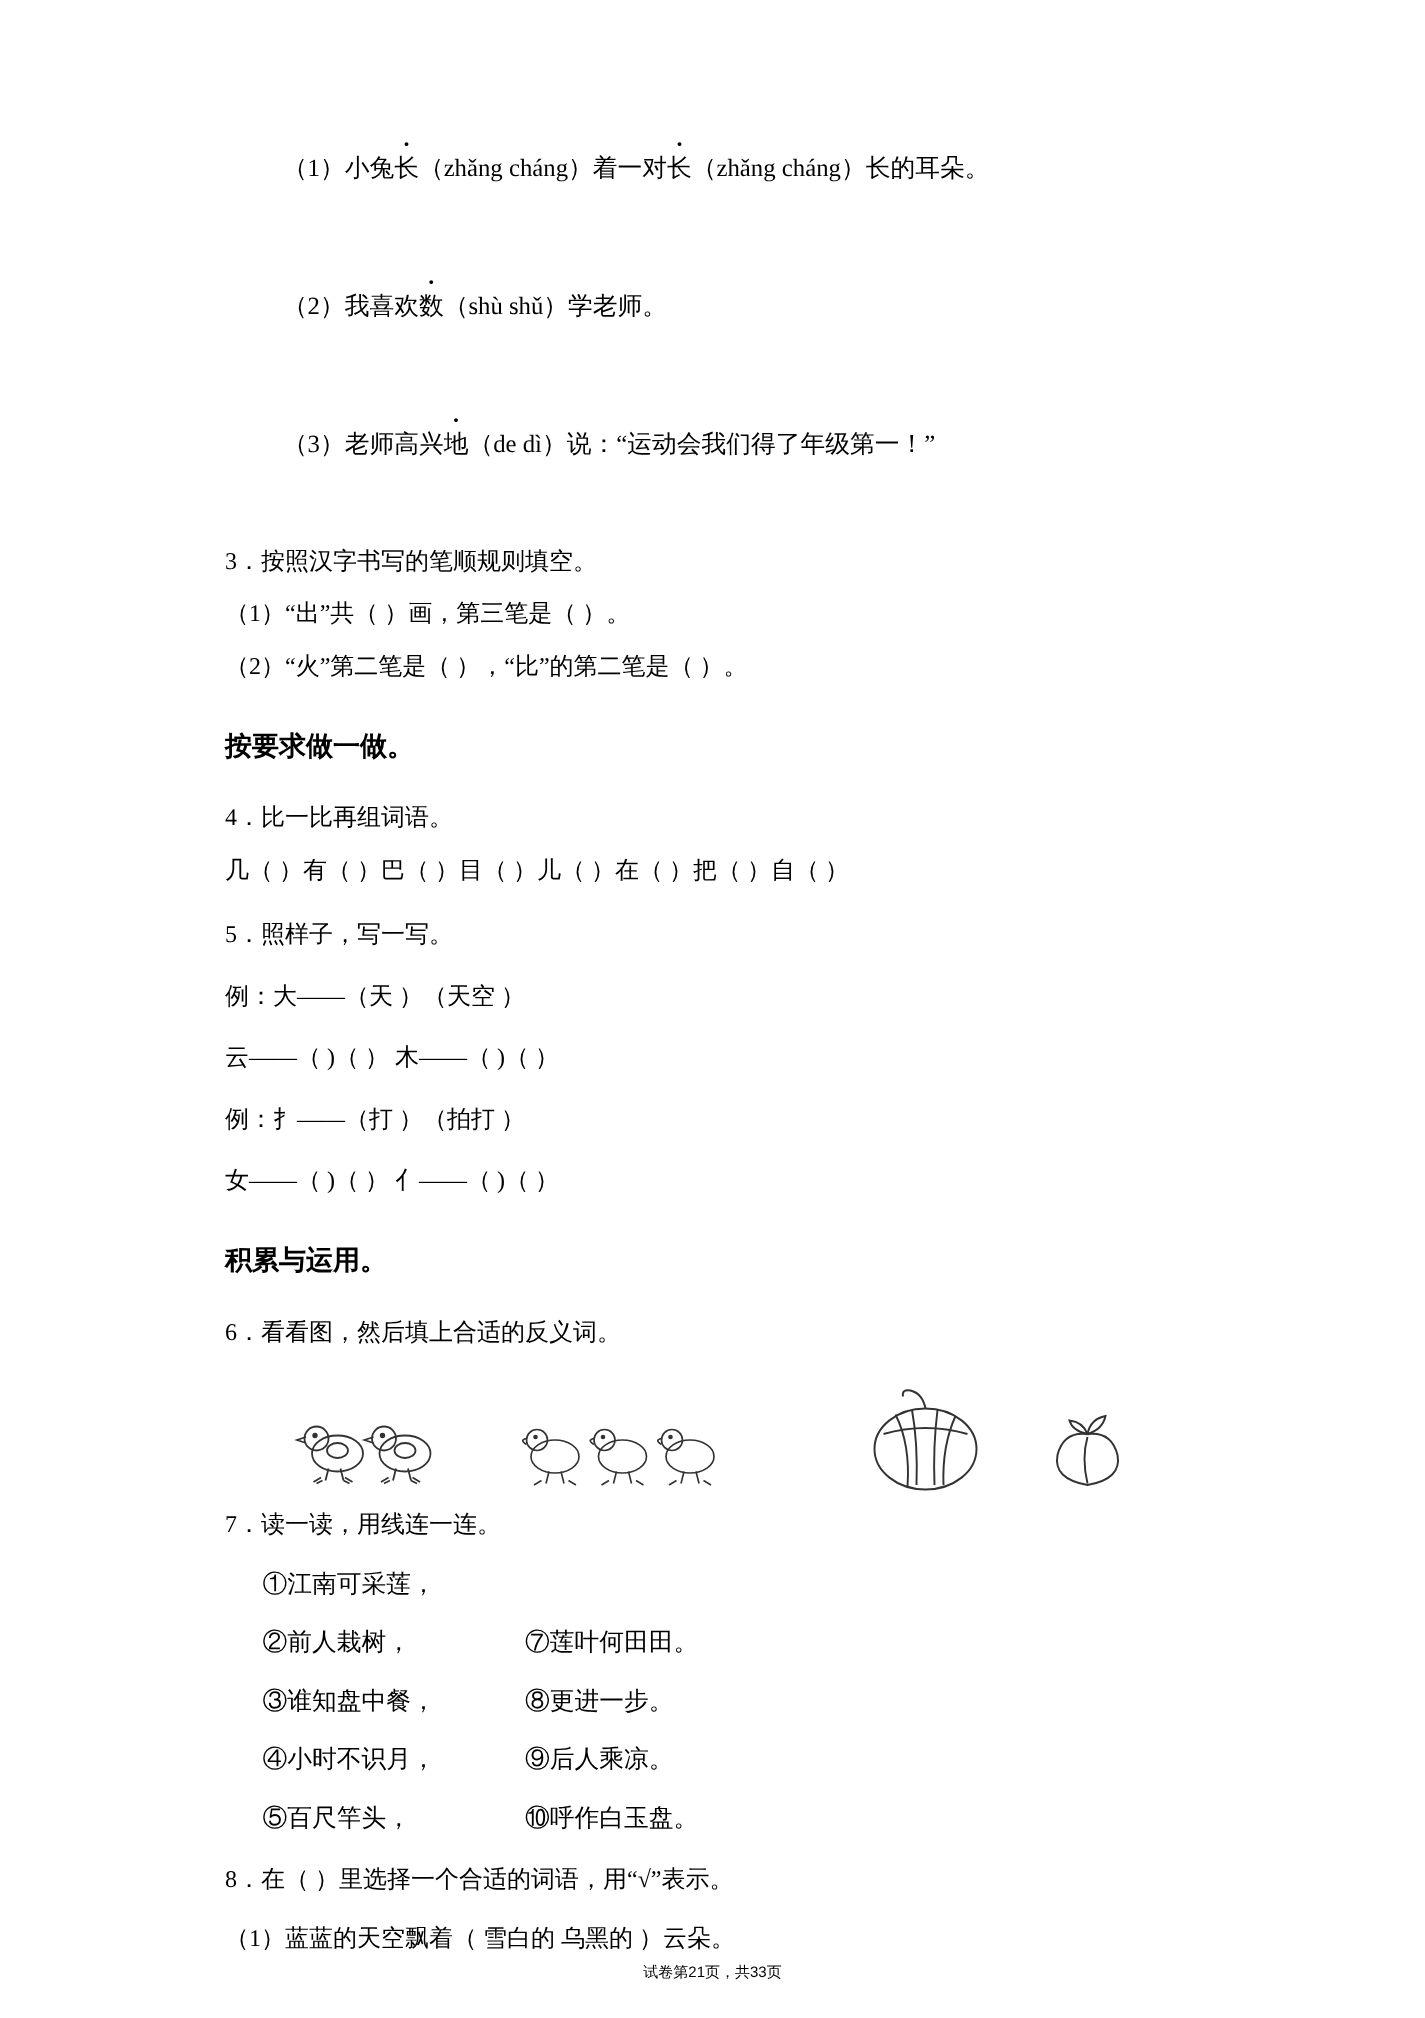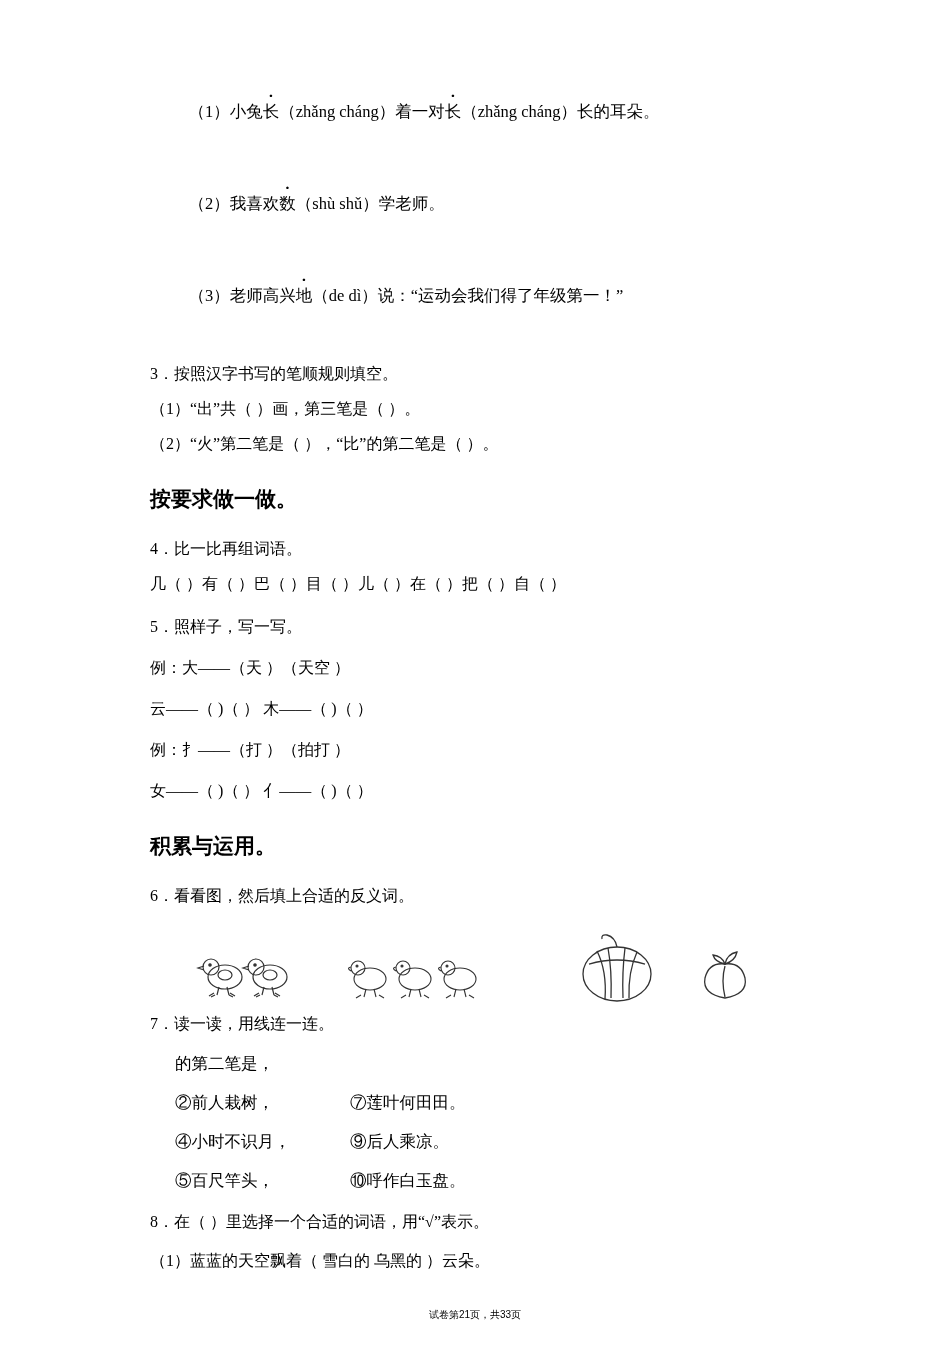--- a/index.html
+++ b/index.html
@@ -29,21 +29,21 @@
   .indent {
     margin-left: 22px;
   }
   .q-num-line {
     font-size: 16px;
     margin: 0 0 14px 0;
   }
   .section-title {
     font-family: "Liberation Sans", "DejaVu Sans", sans-serif;
     font-weight: bold;
-    font-size: 21px;
+    font-size: 18px;
     margin: 30px 0 26px 0;
   }
   .dotted {
     position: relative;
     display: inline-block;
   }
   .dotted::before {
     content: "·";
     position: absolute;
     top: -15px;
@@ -200,27 +200,31 @@
           <path d="M30 20 q-3 -8 -12 -9 q2 7 12 9 z"></path>
         </g>
       </svg>
     </div>
   </div>
 
 
   <div class="q-num-line" style="margin-bottom:18px">7．读一读，用线连一连。</div>
 
   <div class="match-row">
-    <div class="match-left">的第二笔是，</div>
+    <div class="match-left">①江南可采莲，</div>
   </div>
   <div class="match-row">
     <div class="match-left">②前人栽树，</div>
     <div class="match-right">⑦莲叶何田田。</div>
   </div>
   <div class="match-row">
+    <div class="match-left">③谁知盘中餐，</div>
+    <div class="match-right">⑧更进一步。</div>
+  </div>
+  <div class="match-row">
     <div class="match-left">④小时不识月，</div>
     <div class="match-right">⑨后人乘凉。</div>
   </div>
   <div class="match-row">
     <div class="match-left">⑤百尺竿头，</div>
     <div class="match-right">⑩呼作白玉盘。</div>
   </div>
 
   <div class="q-num-line" style="margin-top:20px;margin-bottom:18px">8．在（    ）里选择一个合适的词语，用“√”表示。</div>
   <div class="q-num-line indent" style="margin-bottom:18px">（1）蓝蓝的天空飘着（ 雪白的  乌黑的 ）云朵。</div>

